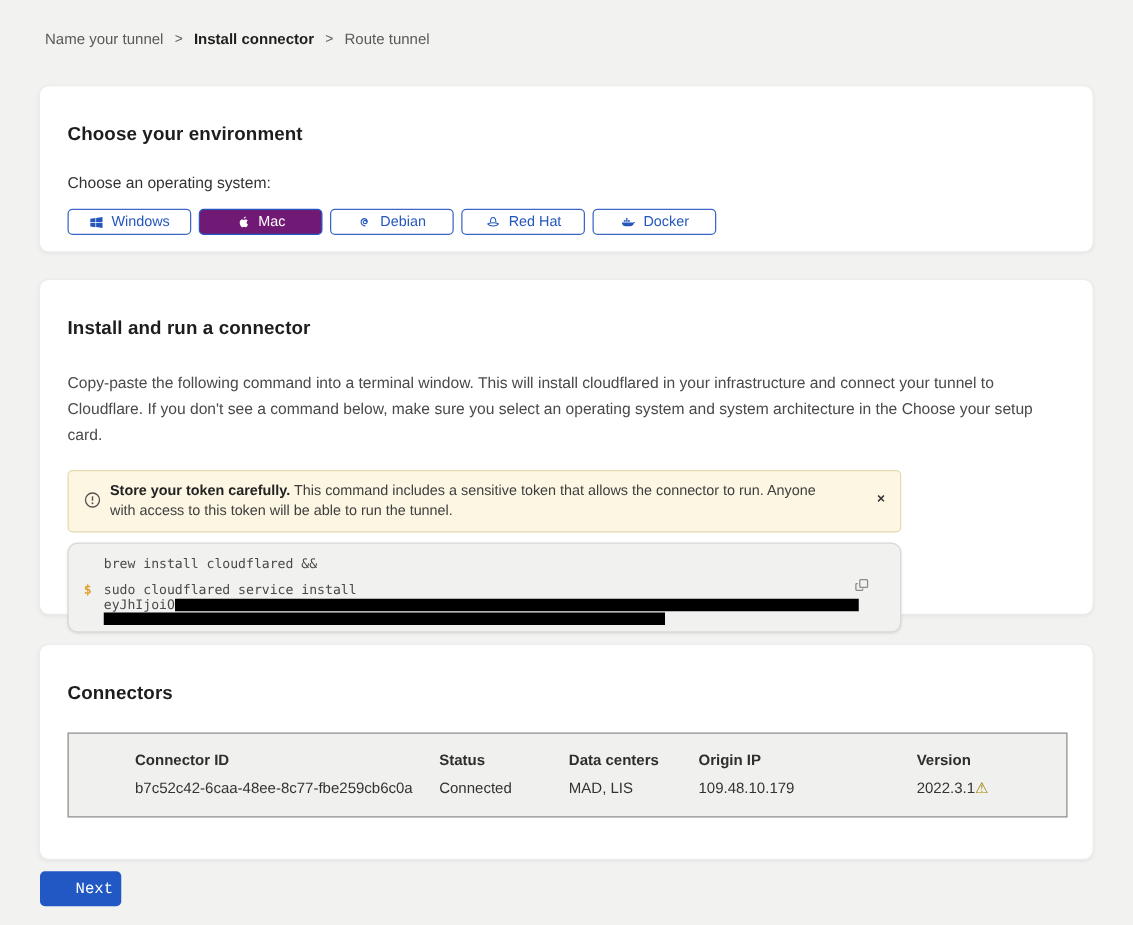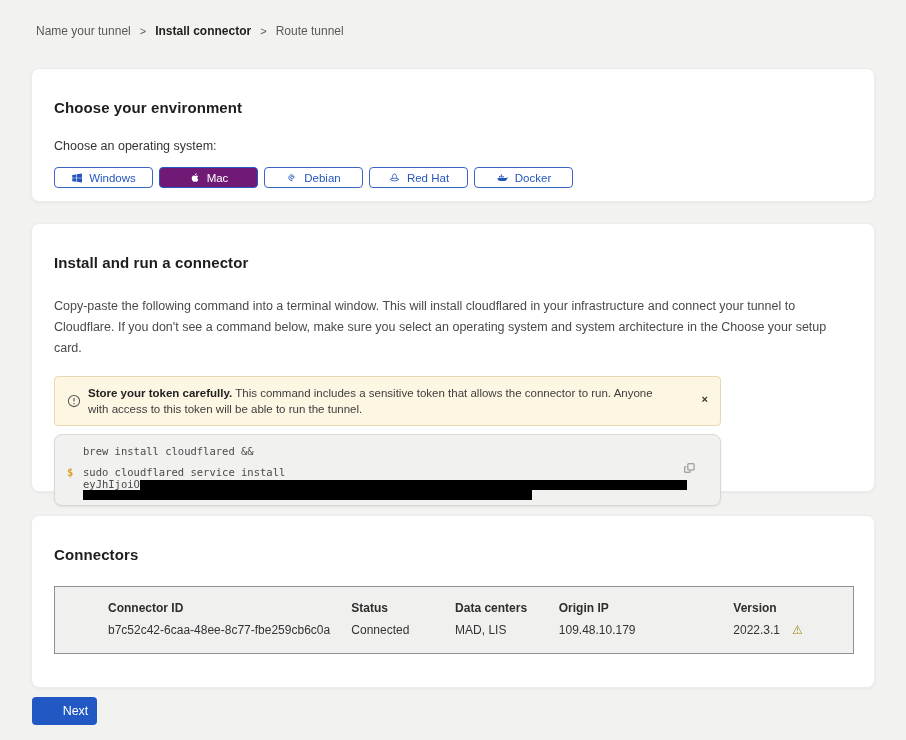--- a/index.html
+++ b/index.html
@@ -106,21 +106,21 @@
     position:relative;
     padding:11px 0 0 28px;
     line-height:11px;
   }
   .code-line1 { margin-bottom:10px; }
   .code-prompt {
     position:absolute; left:12px; top:32px;
     color:#e0a02c; font-weight:bold;
   }
   .code-line2 { margin-bottom:1px; }
-  .token-line { display:flex; align-items:flex-end; height:11px; }
+  .token-line { display:flex; align-items:flex-start; height:11px; }
   .redact-1 { display:inline-block; background:#000; height:10px; width:547px; }
   .redact-2 { display:block; background:#000; height:10px; width:449px; margin-top:0px; }
   .copy-btn {
     position:absolute; right:24px; top:26px;
     background:none; border:0; padding:0; cursor:pointer;
   }
 
   
   .conn-table {
     margin-top:23px;
@@ -132,30 +132,30 @@
   }
   .col { display:flex; flex-direction:column; }
   .col .hdr { font-size:12px; font-weight:bold; color:#2e2e2e; margin-bottom:8px; }
   .col .val { font-size:12px; color:#333; }
   .col-id { width:244px; }
   .col-status { width:104px; }
   .col-dc { width:104px; }
   .col-ip { width:175px; }
   .col-ver { width:120px; }
   .status-connected { color:#3f9e63; }
-  .ver-val { display:flex; align-items:center; gap:12px; }
+  .ver-val { display:flex; align-items:center; gap:0; }
   .warn-tri { color:#9c8500; font-size:12px; }
 
   
   .next-btn {
     position:absolute; left:32px; top:697px;
     width:65px; height:28px;
     background:#2158c3; color:#ffffff;
     border:0; border-radius:4px;
-    font-size:12.5px; font-family:Liberation Sans, sans-serif;
+    font-size:12.5px; font-family:Liberation Mono, monospace;
     cursor:pointer;
     padding-left:28px;
   }
 </style>
 </head>
 <body>
 
 <nav class="breadcrumb">
   <span class="crumb">Name your tunnel</span>
   <span class="sep">&gt;</span>

